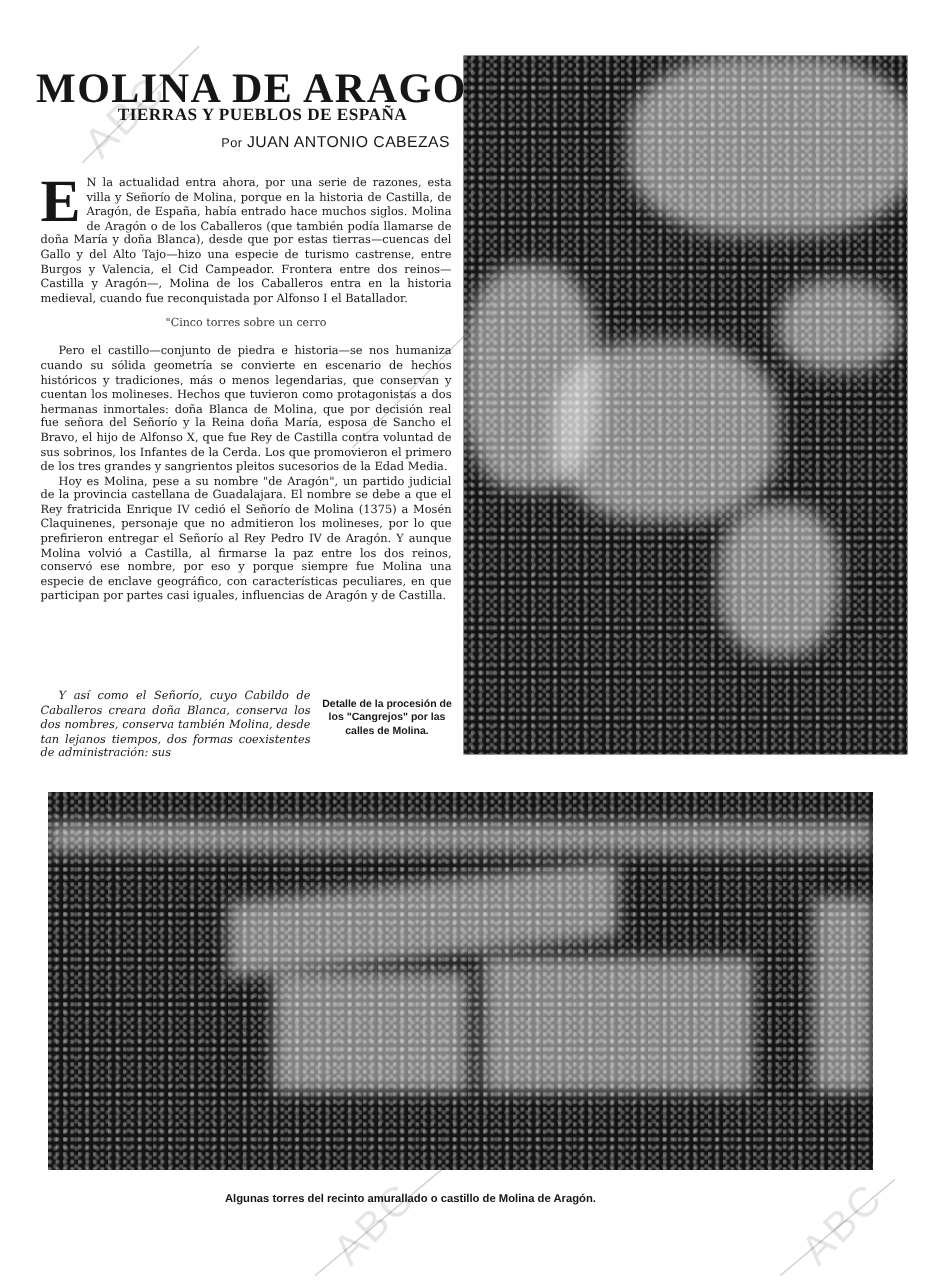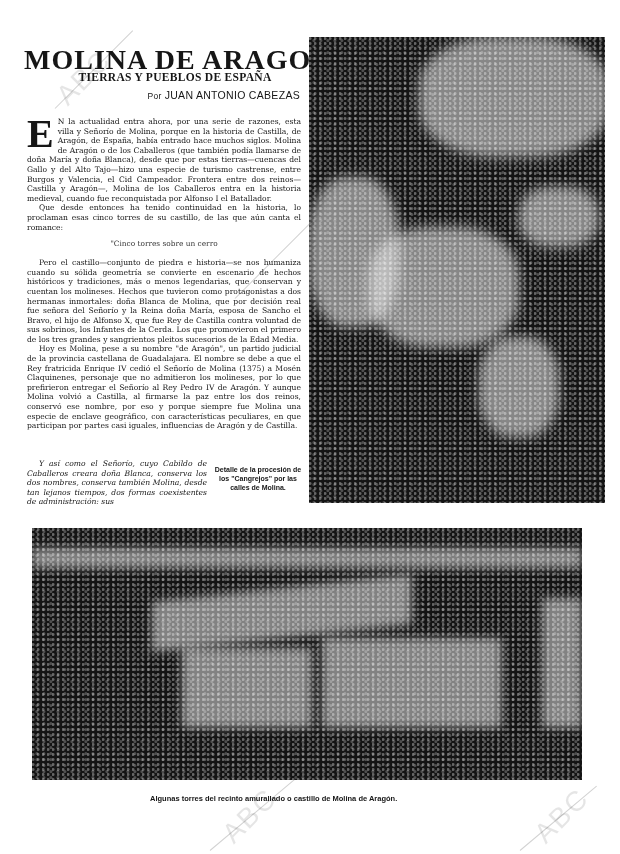--- a/index.html
+++ b/index.html
@@ -84,21 +84,20 @@
 <body>
 
 <div class="kicker">TIERRAS Y PUEBLOS DE ESPAÑA</div>
 <div class="headline">MOLINA DE ARAGON</div>
 <div class="byline">
   <span class="por">Por</span><span>JUAN ANTONIO CABEZAS</span>
 </div>
 
 <div class="body-col">
   <p class="first"><span class="dropcap">E</span><span>N la actualidad entra ahora, por una serie de razones, esta villa y Señorío de Molina, porque en la historia de Castilla, de Aragón, de España, había entrado hace muchos siglos. Molina de Aragón o de los Caballeros (que también podía llamarse de doña María y doña Blanca), desde que por estas tierras—cuencas del Gallo y del Alto Tajo—hizo una especie de turismo castrense, entre Burgos y Valencia, el Cid Campeador. Frontera entre dos reinos—Castilla y Aragón—, Molina de los Caballeros entra en la historia medieval, cuando fue reconquistada por Alfonso I el Batallador.</span></p>
-  <p>Que desde entonces ha tenido continuidad en la historia, lo proclaman esas cinco torres de su castillo, de las que aún canta el romance:</p>
   <div class="verse">
     <div>"Cinco torres sobre un cerro</div>
   </div>
   <p>Pero el castillo—conjunto de piedra e historia—se nos humaniza cuando su sólida geometría se convierte en escenario de hechos históricos y tradiciones, más o menos legendarias, que conservan y cuentan los molineses. Hechos que tuvieron como protagonistas a dos hermanas inmortales: doña Blanca de Molina, que por decisión real fue señora del Señorío y la Reina doña María, esposa de Sancho el Bravo, el hijo de Alfonso X, que fue Rey de Castilla contra voluntad de sus sobrinos, los Infantes de la Cerda. Los que promovieron el primero de los tres grandes y sangrientos pleitos sucesorios de la Edad Media.</p>
   <p>Hoy es Molina, pese a su nombre "de Aragón", un partido judicial de la provincia castellana de Guadalajara. El nombre se debe a que el Rey fratricida Enrique IV cedió el Señorío de Molina (1375) a Mosén Claquinenes, personaje que no admitieron los molineses, por lo que prefirieron entregar el Señorío al Rey Pedro IV de Aragón. Y aunque Molina volvió a Castilla, al firmarse la paz entre los dos reinos, conservó ese nombre, por eso y porque siempre fue Molina una especie de enclave geográfico, con características peculiares, en que participan por partes casi iguales, influencias de Aragón y de Castilla.</p>
 </div>
 
 <div class="last-para">
   <p>Y así como el Señorío, cuyo Cabildo de Caballeros creara doña Blanca, conserva los dos nombres, conserva también Molina, desde tan lejanos tiempos, dos formas coexistentes de administración: sus</p>
 </div>

